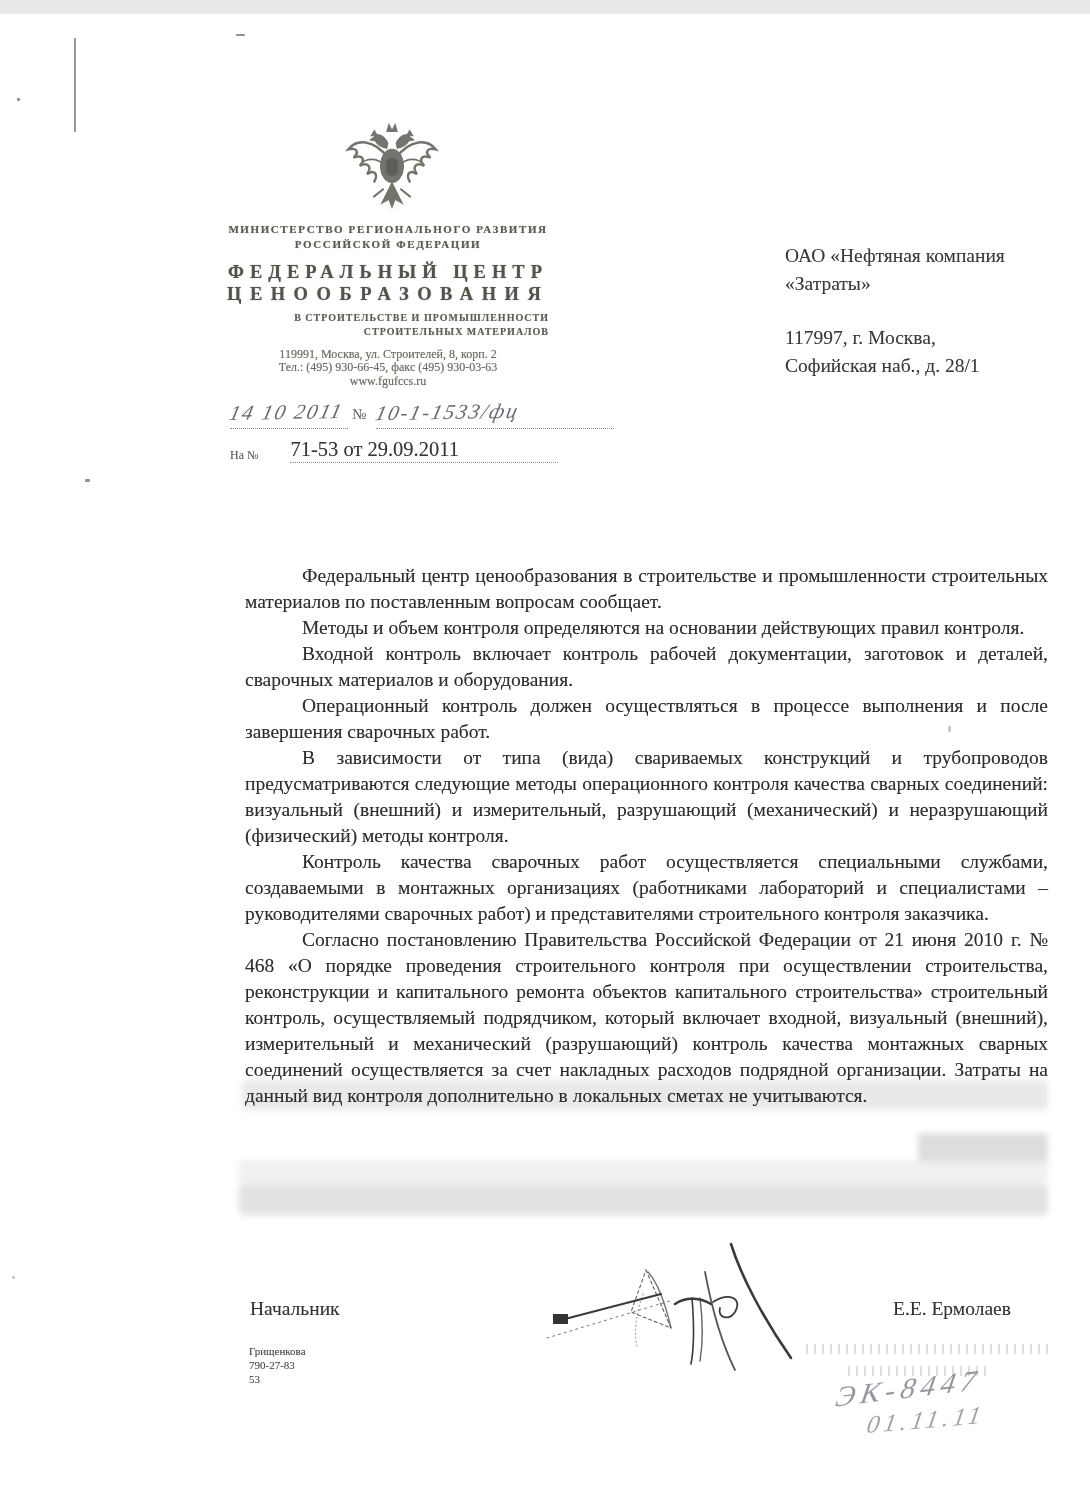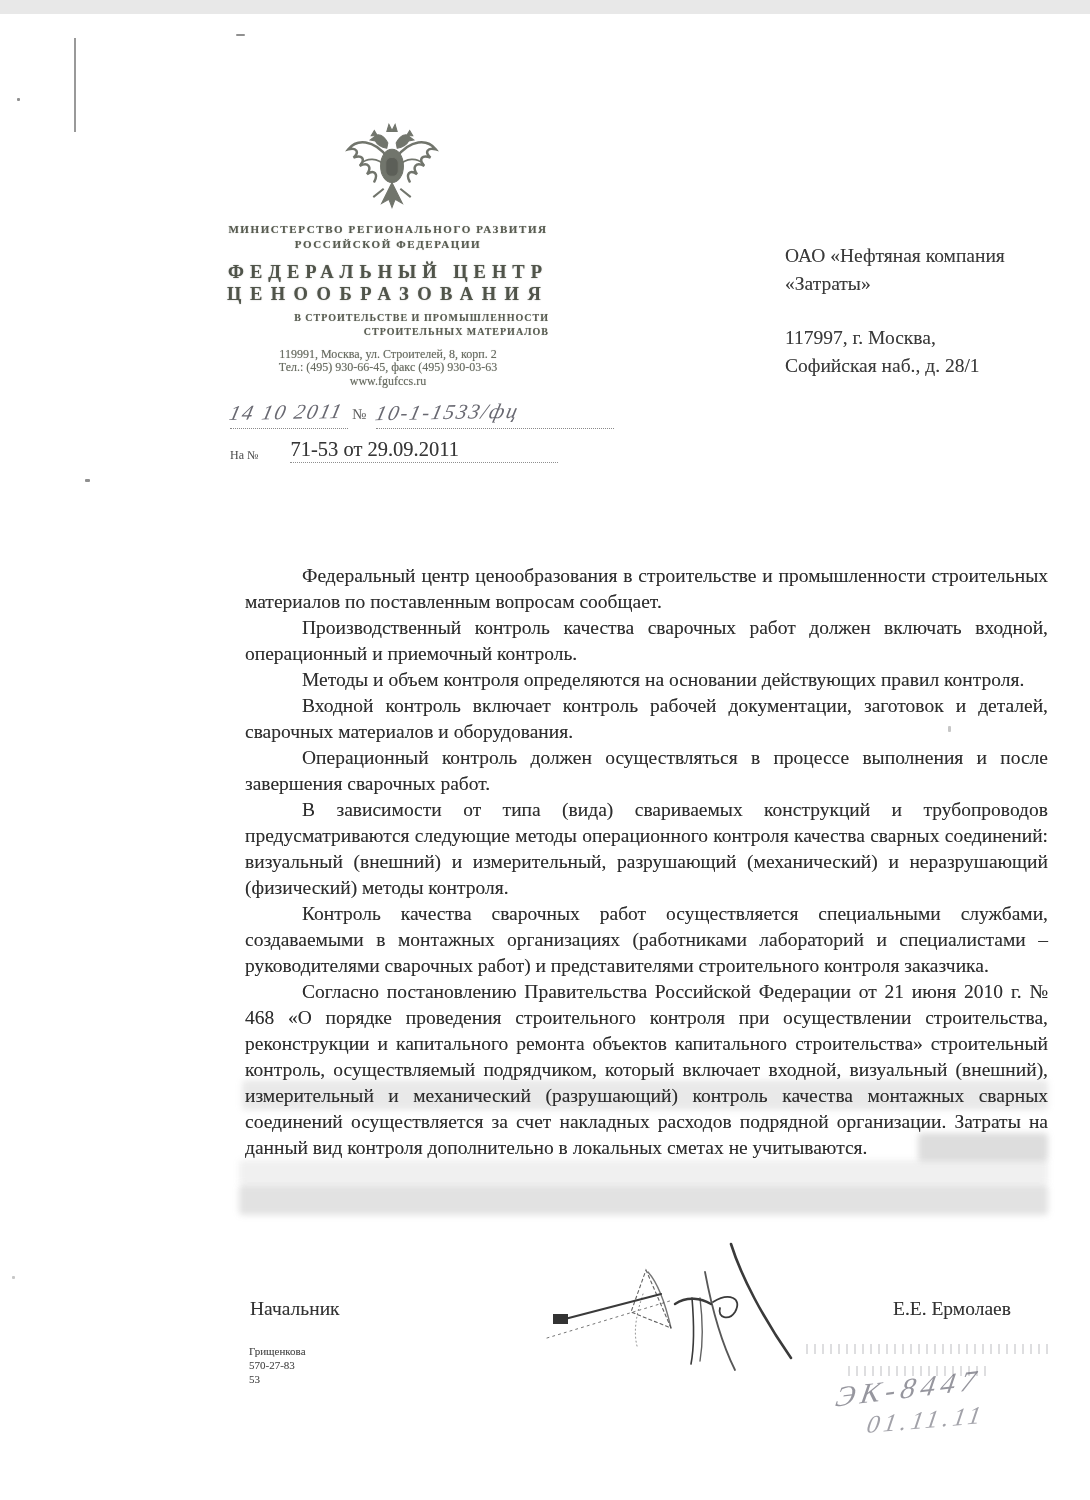--- a/index.html
+++ b/index.html
@@ -149,21 +149,20 @@
     <span class="na-value">71-53 от 29.09.2011</span>
   </div>
 
   <div class="smudge sm-a"></div>
   <div class="smudge sm-b"></div>
   <div class="smudge sm-c"></div>
   <div class="smudge sm-d"></div>
 
   <div class="body-text">
       <p>Федеральный центр ценообразования в строительстве и промышленности строительных материалов по поставленным вопросам сообщает.</p>
-      <p>Производственный контроль качества сварочных работ должен включать входной, операционный и приемочный контроль.</p>
       <p>Методы и объем контроля определяются на основании действующих правил контроля.</p>
       <p>Входной контроль включает контроль рабочей документации, заготовок и деталей, сварочных материалов и оборудования.</p>
       <p>Операционный контроль должен осуществляться в процессе выполнения и после завершения сварочных работ.</p>
       <p>В зависимости от типа (вида) свариваемых конструкций и трубопроводов предусматриваются следующие методы операционного контроля качества сварных соединений: визуальный (внешний) и измерительный, разрушающий (механический) и неразрушающий (физический) методы контроля.</p>
       <p>Контроль качества сварочных работ осуществляется специальными службами, создаваемыми в монтажных организациях (работниками лабораторий и специалистами – руководителями сварочных работ) и представителями строительного контроля заказчика.</p>
       <p>Согласно постановлению Правительства Российской Федерации от 21 июня 2010 г. № 468 «О порядке проведения строительного контроля при осуществлении строительства, реконструкции и капитального ремонта объектов капитального строительства» строительный контроль, осуществляемый подрядчиком, который включает входной, визуальный (внешний), измерительный и механический (разрушающий) контроль качества монтажных сварных соединений осуществляется за счет накладных расходов подрядной организации. Затраты на данный вид контроля дополнительно в локальных сметах не учитываются.</p>
     </div>
 
   <div class="sig-position">Начальник</div>
   <div class="sig-name">Е.Е. Ермолаев</div>
@@ -181,21 +180,21 @@
         <path d="M126,86 C120,60 112,40 103,30" stroke-width="1.4" opacity=".7"></path>
         <path d="M130,62 C142,54 156,56 166,62" stroke-width="2.4"></path>
         <path d="M168,60 C184,50 198,56 190,70 C184,79 172,76 175,66" stroke-width="1.8"></path>
         <path d="M98,52 C92,70 88,88 92,104" stroke-width="1" stroke-dasharray="1,3" opacity=".6"></path>
       </g>
     </svg>
   </div>
 
   <div class="footer">
     <div>Грищенкова</div>
-    <div>570-27-83</div>
+    <div>790-27-83</div>
     <div>53</div>
   </div>
 
   <div class="stamp-row st1"></div>
   <div class="stamp-row st2"></div>
   <div class="note1">ЭК-8447</div>
   <div class="note2">01.11.11</div>
 
 </div>
 

